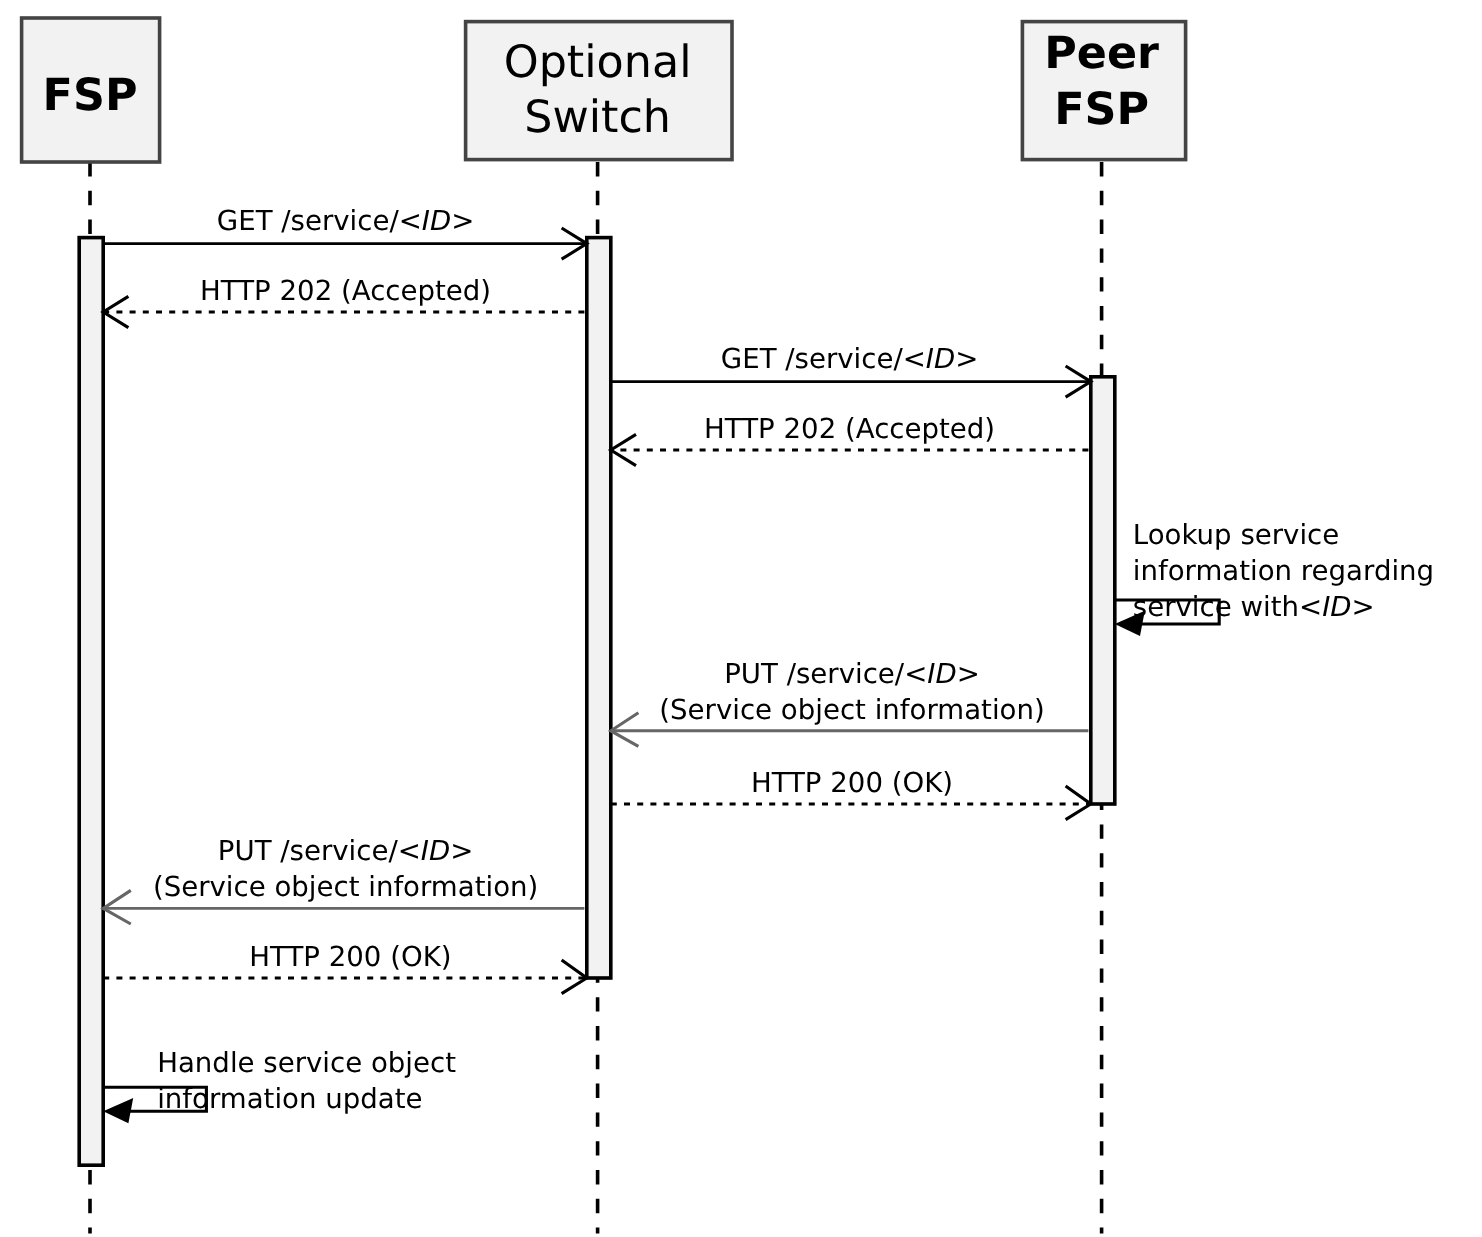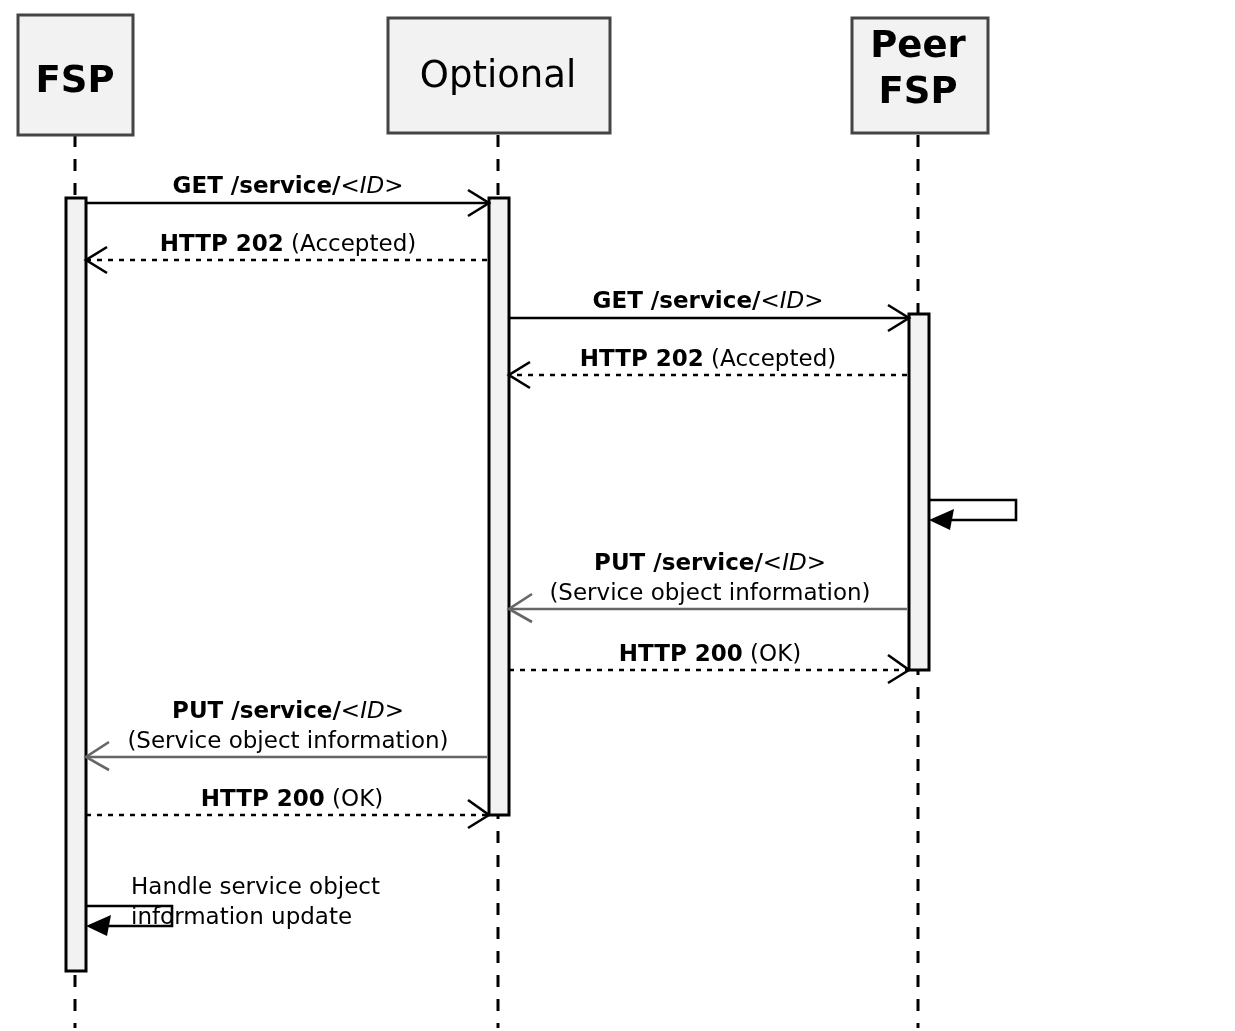--- a/index.html
+++ b/index.html
@@ -74,21 +74,21 @@
     stroke: none;
   }
   .label {
     position: absolute;
     font-family: "DejaVu Sans", sans-serif;
     font-size: 23px;
     color: #000000;
     white-space: nowrap;
     line-height: 30px;
   }
-  .label b { font-weight: bold; }
+  .label b { font-weight: normal; }
   .label i { font-style: italic; }
   .label-center { transform: translateX(-50%); text-align: center; }
   .note {
     position: absolute;
     font-family: "DejaVu Sans", sans-serif;
     font-size: 23px;
     color: #000000;
     line-height: 30px;
     white-space: pre-line;
   }
@@ -173,20 +173,21 @@
     </g>
 
   </svg>
 
   <div class="label label-center" style="left:75px; top:80px; transform:translate(-50%,-50%); font-weight:bold; font-size:37px; line-height:44px;">
     <span>FSP</span>
   </div>
 
   <div class="label label-center" style="left:498px; top:75px; transform:translate(-50%,-50%); font-weight:normal; font-size:37px; line-height:46px;">
     <div>Optional</div>
+    <div>Switch</div>
   </div>
 
   <div class="label label-center" style="left:918px; top:68px; transform:translate(-50%,-50%); font-weight:bold; font-size:37px; line-height:46px;">
     <div>Peer</div>
     <div>FSP</div>
   </div>
 
   <div class="label label-center" style="left:288px; top:170px;">
     <b>GET /service/</b><i>&lt;ID&gt;</i>
   </div>
@@ -214,18 +215,21 @@
 
   <div class="label label-center" style="left:288px; top:695px;">
     <div><b>PUT /service/</b><i>&lt;ID&gt;</i></div>
     <div>(Service object information)</div>
   </div>
 
   <div class="label label-center" style="left:292px; top:783px;">
     <b>HTTP 200</b><span> (OK)</span>
   </div>
 
+  <div class="note" style="left:944px; top:401px; width:285px;">
+    <span>Lookup service information regarding service with</span><i>&lt;ID&gt;</i>
+  </div>
 
   <div class="note" style="left:99px; top:841px; width:300px;margin-left:32px;">
     <span>Handle service object information update</span>
   </div>
 
 </div>
 
 </body></html>

